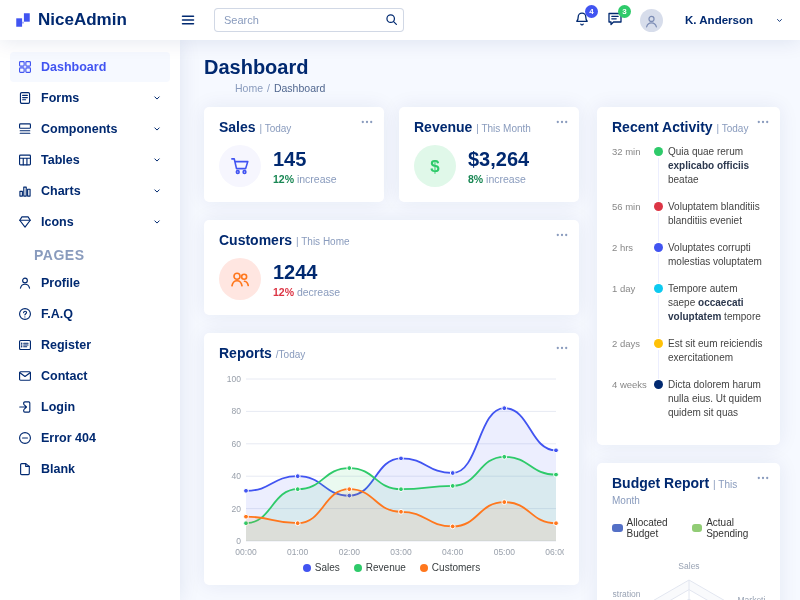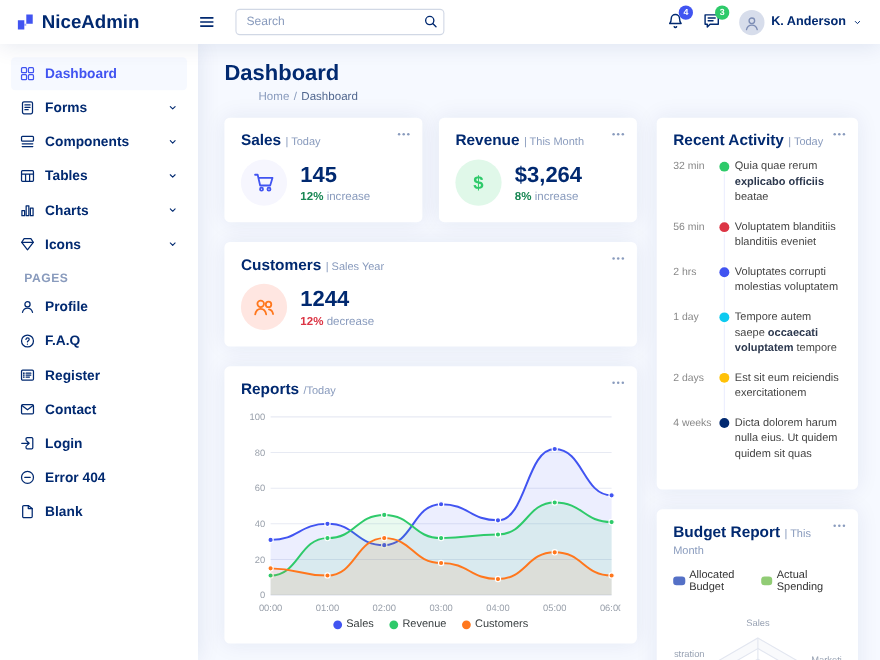--- a/index.html
+++ b/index.html
@@ -19,38 +19,38 @@
                   padding:0 26px 0 9px; font-size:11px; color:#012970; font-family:inherit; outline:none; background:#fff; }
   .search-input::placeholder { color:#899bbd; }
   .search-btn { position:absolute; right:6px; top:5px; color:#012970; cursor:pointer; display:flex; }
   .search-btn svg { width:13px; height:13px; }
   .header-right { margin-left:auto; display:flex; align-items:center; gap:17px; padding-right:16px; }
   .hicon { position:relative; color:#012970; cursor:pointer; display:flex; }
   .hicon svg { width:16px; height:16px; }
   .badge { position:absolute; top:-6px; right:-8px; min-width:13px; height:13px; border-radius:7px;
            color:#fff; font-size:8px; font-weight:700; display:flex; align-items:center; justify-content:center; padding:0 3px; }
   .badge-blue { background:#4154f1; } .badge-green { background:#2eca6a; }
-  .profile { display:flex; align-items:center; gap:6px; color:#012970; cursor:pointer; }
+  .profile { display:flex; align-items:center; gap:22px; color:#012970; cursor:pointer; }
   .avatar { width:23px; height:23px; border-radius:50%; background:#d7ddeb; color:#7d8db5;
             display:flex; align-items:flex-end; justify-content:center; overflow:hidden; }
   .avatar svg { width:15px; height:15px; }
   .uname { font-size:11.5px; font-weight:600; }
   .caret { display:flex; } .caret svg { width:9px; height:9px; }
 
   
   .sidebar { position:fixed; top:40px; left:0; width:180px; height:560px; background:#fff;
              box-shadow:0 0 20px rgba(1,41,112,.1); padding:12px 10px; z-index:10; }
   #sidebar-menu { list-style:none; }
   .nav-item { display:flex; align-items:center; gap:9px; padding:8px 8px; border-radius:4px;
               color:#012970; font-size:12.5px; font-weight:600; cursor:pointer; margin-bottom:1px; }
   .nav-item.active { background:#f6f9ff; color:#4154f1; }
   .nav-ic { display:flex; } .nav-ic svg { width:14px; height:14px; }
   .nav-lb { flex:1; }
   .nav-chev { display:flex; } .nav-chev svg { width:10px; height:10px; }
-  .menu-heading { font-size:11px; color:#899bbd; letter-spacing:.5px; margin:10px 0 5px 12px; font-weight:700; }
+  .menu-heading { font-size:14px; color:#899bbd; letter-spacing:.5px; margin:10px 0 5px 24px; font-weight:700; }
 
   
   .main { margin:40px 0 0 180px; padding:16px 20px 0 24px; height:560px; overflow:hidden; }
   .pagetitle h1 { font-size:20px; font-weight:700; color:#012970; margin-bottom:3px; }
   .breadcrumb { font-size:10.5px; color:#899bbd; margin-bottom:13px;padding-left:31px; }
   .bc-home { cursor:pointer; }
   .bc-sep { margin:0 4px; }
   .bc-cur { color:#51678f; }
   .grid { display:flex; gap:18px; }
   .col-left { width:375px; flex:0 0 auto; }
@@ -367,21 +367,21 @@
       </div>
 
       <div class="card info-card">
         <span class="card-menu">
             <svg viewBox="0 0 16 16" fill="currentColor" stroke="none">
               <circle cx="3.2" cy="8" r="1.3"></circle>
               <circle cx="8" cy="8" r="1.3"></circle>
               <circle cx="12.8" cy="8" r="1.3"></circle>
             </svg>
           </span>
-        <div class="card-title"><span class="ct">Customers</span> <span class="cs">| Sales Year</span></div>
+        <div class="card-title"><span class="ct">Customers</span> <span class="cs">| This Home</span></div>
         <div class="info-body">
           <span class="card-icon" style="color: rgb(255, 119, 29); background: rgb(255, 230, 225);">
               <svg viewBox="0 0 16 16" fill="none" stroke="currentColor" stroke-width="1.3" stroke-linecap="round" stroke-linejoin="round">
                 <circle cx="5.6" cy="5.8" r="2.4"></circle>
                 <path d="M1.6 13.4c.5-2.7 2.1-4 4-4s3.5 1.3 4 4"></path>
                 <circle cx="11.3" cy="6.2" r="2"></circle>
                 <path d="M11.6 9.8c1.5.2 2.6 1.4 3 3.4"></path>
               </svg>
             </span>
           <div>

